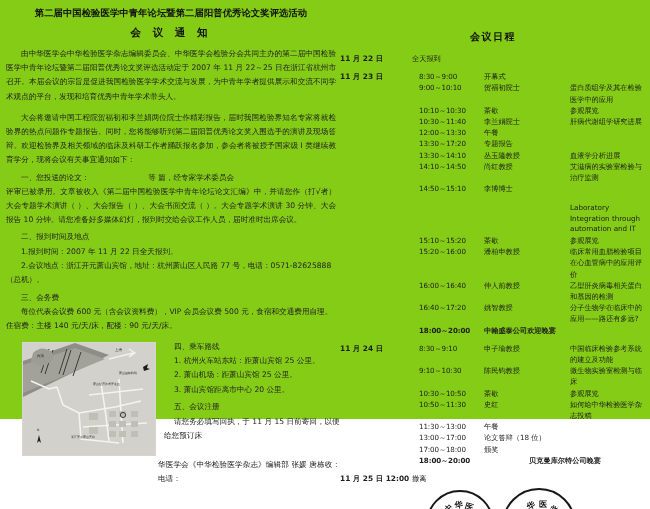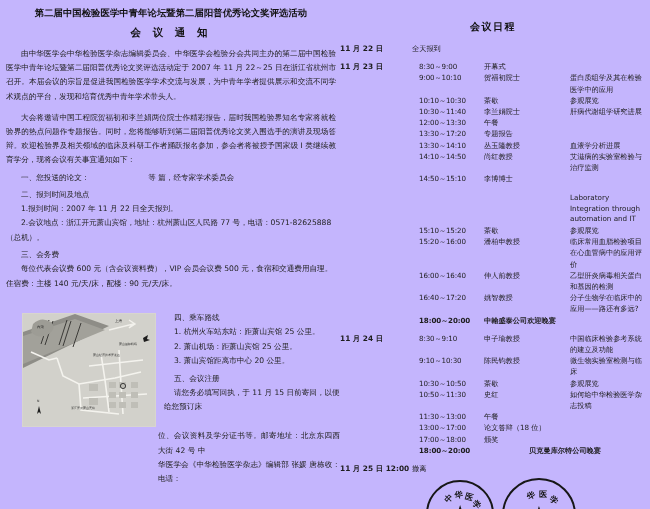--- a/index.html
+++ b/index.html
@@ -11,22 +11,22 @@
     width: 650px;
     height: 509px;
     overflow: hidden;
     font-family: "DejaVu Sans", "Liberation Sans", sans-serif;
     color: #1a1a1a;
     position: relative;
   }
   .page {
     position: absolute;
     left: 0; top: 0;
-    width: 650px; height: 509px;
-    background: #c4b5fd;
+    width: 650px; height: 419px;
+    background: #84cc16;
   }
   
   .col-left {
     position: absolute;
     left: 6px; top: 6px;
     width: 330px;
     height: 497px;
   }
   .col-right {
     position: absolute;
@@ -75,21 +75,21 @@
   .run-on {
     font-size: 7.6px;
     line-height: 14.2px;
     text-align: justify;
     color: #222;
   }
   .blankspan { display: inline-block; width: 54px; }
   
   .map-row {
     position: relative;
-    margin-top: 20px;
+    margin-top: 6px;
     height: 116px;
   }
   .map-img {
     position: absolute;
     left: 16px; top: 2px;
     width: 132px; height: 112px;
     border: 1px solid #d8d5cf;
     background: #cfcec8;
     overflow: hidden;
   }
@@ -114,21 +114,21 @@
     margin-left: 152px;
     width: 182px;
   }
   
   .sched-title {
     font-size: 10px;
     font-weight: bold;
     text-align: center;
     letter-spacing: 1.5px;
     color: #111;
-    margin-top: 14px;
+    margin-top: 24px;
   }
   .sched {
     margin-top: 9px;
     font-size: 7.2px;
     color: #1d1d1d;
   }
   .srow {
     display: flex;
     line-height: 11.2px;
     align-items: flex-start;
@@ -220,20 +220,21 @@
     <div class="doc-subtitle">会 议 通 知</div>
 
     <div class="para">由中华医学会中华检验医学杂志编辑委员会、中华医学会检验分会共同主办的第二届中国检验医学中青年论坛暨第二届阳普优秀论文奖评选活动定于 2007 年 11 月 22～25 日在浙江省杭州市召开。本届会议的宗旨是促进我国检验医学学术交流与发展，为中青年学者提供展示和交流不同学术观点的平台，发现和培育优秀中青年学术带头人。</div>
     <div class="para">大会将邀请中国工程院贺福初和李兰娟两位院士作精彩报告，届时我国检验界知名专家将就检验界的热点问题作专题报告。同时，您将能够听到第二届阳普优秀论文奖入围选手的演讲及现场答辩。欢迎检验界及相关领域的临床及科研工作者踊跃报名参加，参会者将被授予国家级 I 类继续教育学分，现将会议有关事宜通知如下：</div>
 
     <div class="sect">
       <span>一、您投送的论文：</span>
       <span class="blankspan"></span>
       <span>等  篇，经专家学术委员会</span>
     </div>
+    <div class="run-on">评审已被录用。文章被收入《第二届中国检验医学中青年论坛论文汇编》中，并请您作（打√者）大会专题学术演讲（    ）、大会报告（    ）、大会书面交流（    ）。大会专题学术演讲 30 分钟、大会报告 10 分钟。请您准备好多媒体幻灯，报到时交给会议工作人员，届时准时出席会议。</div>
 
     <div class="sect">二、报到时间及地点</div>
     <div class="subitem">1.报到时间：2007 年 11 月 22 日全天报到。</div>
     <div class="subitem">2.会议地点：浙江开元萧山宾馆，地址：杭州萧山区人民路 77 号，电话：0571-82625888（总机）。</div>
 
     <div class="sect">三、会务费</div>
     <div class="subitem" style="text-indent:15px">每位代表会议费 600 元（含会议资料费），VIP 会员会议费 500 元，食宿和交通费用自理。住宿费：主楼 140 元/天/床，配楼：90 元/天/床。</div>
 
     <div class="map-row">
 
@@ -303,21 +304,20 @@
         <div class="sect" style="margin-top:0">四、乘车路线</div>
         <div class="subitem">1. 杭州火车站东站：距萧山宾馆 25 公里。</div>
         <div class="subitem">2. 萧山机场：距萧山宾馆 25 公里。</div>
         <div class="subitem">3. 萧山宾馆距离市中心 20 公里。</div>
         <div class="sect">五、会议注册</div>
         <div class="subitem">请您务必填写回执，于 11 月 15 日前寄回，以便给您预订床</div>
       </div>
     </div>
 
     <div class="tail-wrap">
-      <div class="tail-para tail-indent">位、会议资料及学分证书等。邮寄地址：北京东四西大街 42 号 中</div>
       <div class="tail-para tail-indent">华医学会《中华检验医学杂志》编辑部 张媛 唐栋收：电话：</div>
 
     </div>
   </div>
 
   <div class="col-right">
 
     <div class="sched-title">会议日程</div>
 
     <div class="sched" id="schedule-body">

